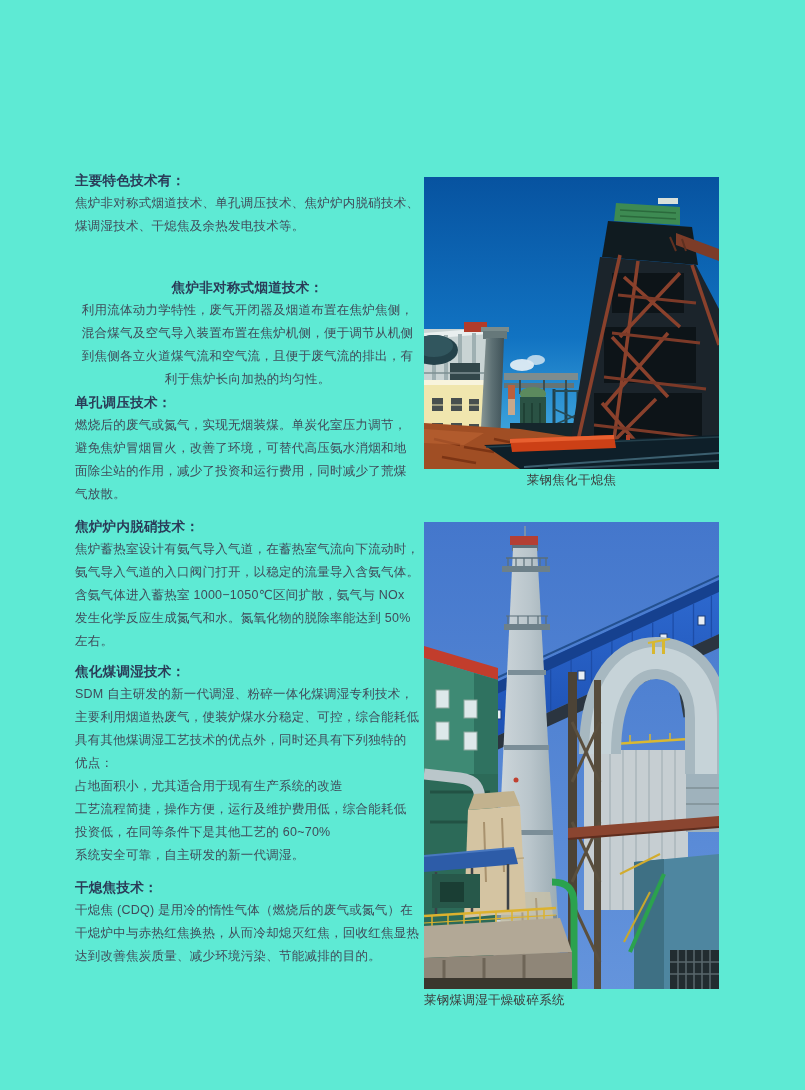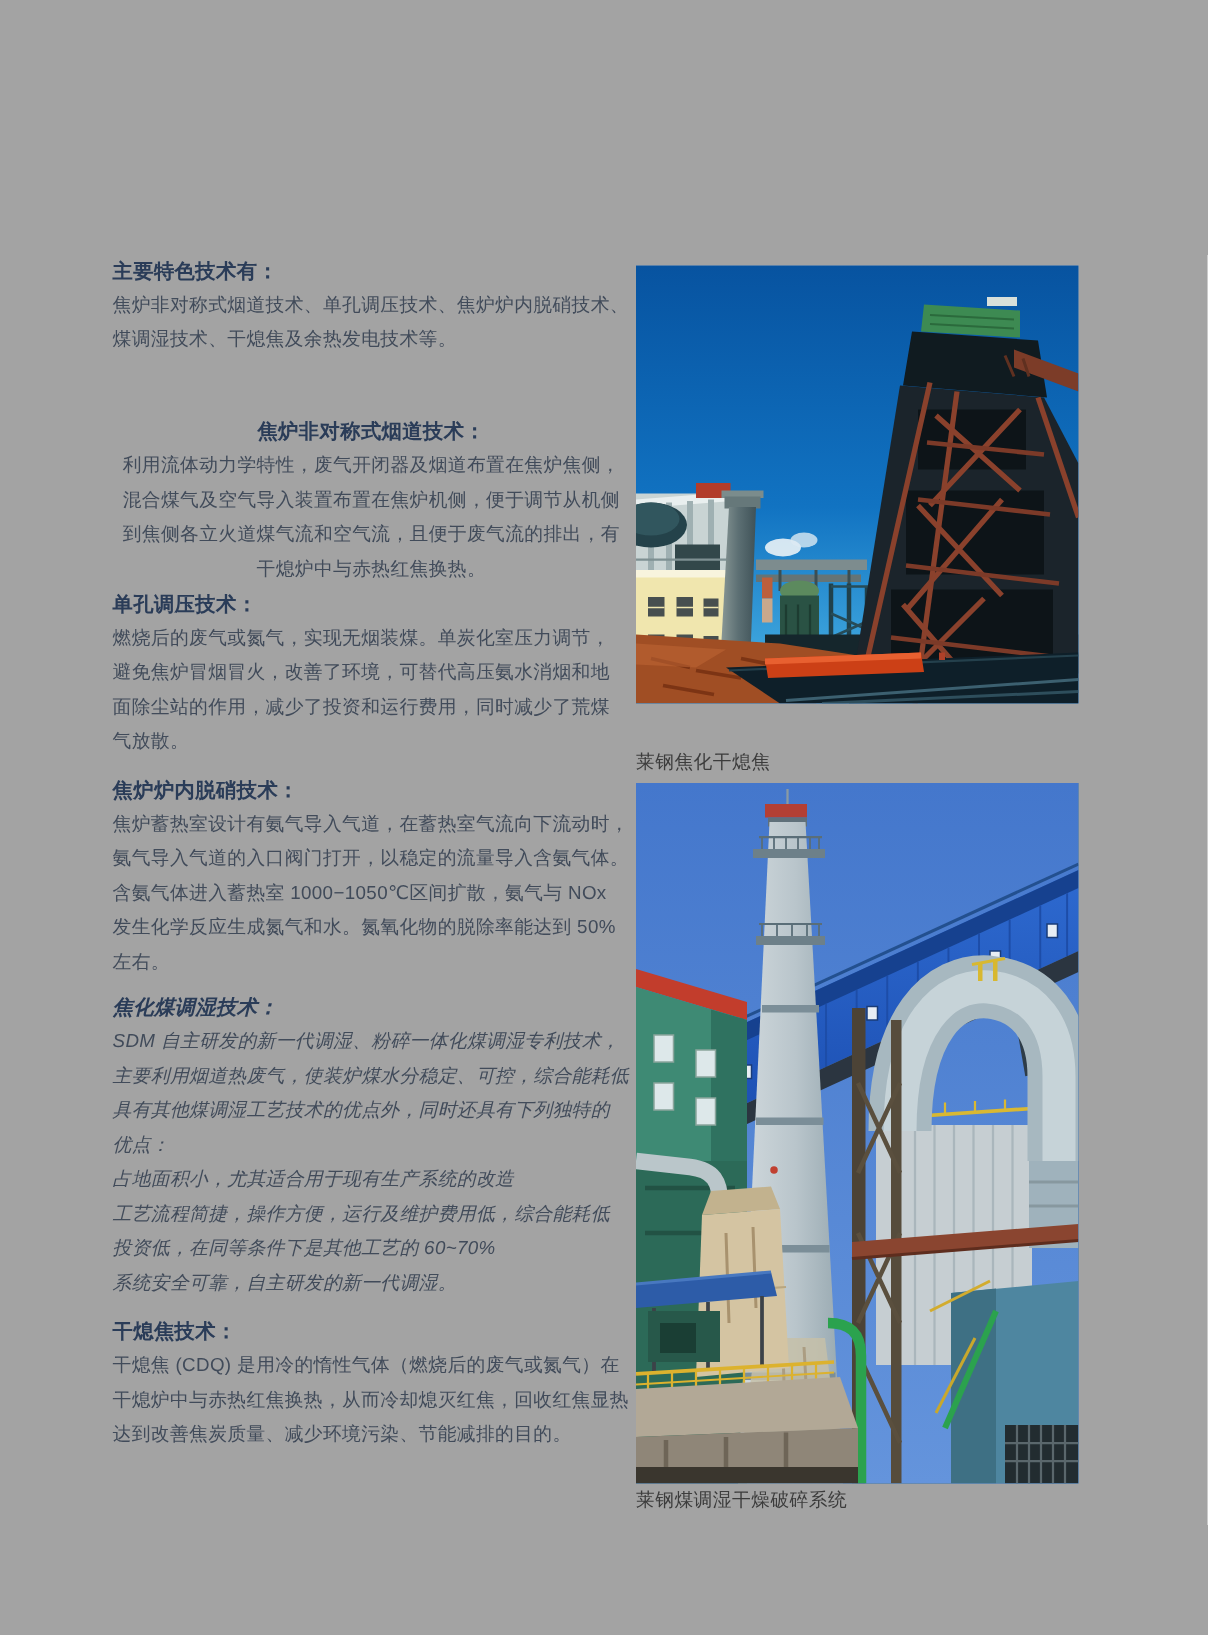--- a/index.html
+++ b/index.html
@@ -1,71 +1,71 @@
 <!DOCTYPE html>
 <html lang="zh"><head>
 <meta charset="utf-8">
 <style>
   html,body{margin:0;padding:0;background:#e9e9e9;}
   .page{
     position:relative;
     width:805px;height:1090px;
-    background:#a3a3a3;
+    background:#5eead4;
     overflow:hidden;
     font-family:"Liberation Sans","DejaVu Sans",sans-serif;
   }
   .text-col{
     position:absolute;left:75px;top:169px;width:345px;
   }
   .sec h3{
     margin:0;padding:0;
     font-size:13.5px;font-weight:bold;color:#2a3c58;
     line-height:23px;letter-spacing:0.3px;
   }
   .sec .bodyline{
     font-size:12.5px;color:#414b5a;line-height:23px;
     letter-spacing:0.25px;white-space:nowrap;
   }
   .mt-a{margin-top:38px;text-align:center;}
   .mt-b{margin-top:0px;}
   .mt-c{margin-top:9px;}
-  .mt-d{margin-top:7px;font-style:italic;}
+  .mt-d{margin-top:7px;}
   .mt-e{margin-top:9px;}
   .photo{
     position:absolute;left:424px;width:295px;overflow:hidden;background:#2b6fb4;
   }
   .photo svg{display:block;width:100%;height:100%;}
   .photo-1{top:177px;height:292px;}
   .photo-2{top:522px;height:467px;}
   .caption{
     position:absolute;left:424px;width:295px;
     font-size:12.5px;color:#3c3c3c;line-height:16px;letter-spacing:0.3px;
   }
-  .caption-1{top:500px;}
+  .caption-1{top:472px;text-align:center;}
   .caption-2{top:992px;}
 </style>
 </head>
 <body>
 
 <div class="page">
 
   <div class="text-col">
 
     <section class="sec">
       <h3>主要特色技术有：</h3>
       <div class="bodyline">焦炉非对称式烟道技术、单孔调压技术、焦炉炉内脱硝技术、</div>
       <div class="bodyline">煤调湿技术、干熄焦及余热发电技术等。</div>
     </section>
 
     <section class="sec mt-a">
       <h3>焦炉非对称式烟道技术：</h3>
       <div class="bodyline">利用流体动力学特性，废气开闭器及烟道布置在焦炉焦侧，</div>
       <div class="bodyline">混合煤气及空气导入装置布置在焦炉机侧，便于调节从机侧</div>
       <div class="bodyline">到焦侧各立火道煤气流和空气流，且便于废气流的排出，有</div>
-      <div class="bodyline">干熄炉中与赤热红焦换热。</div>
+      <div class="bodyline">利于焦炉长向加热的均匀性。</div>
     </section>
 
     <section class="sec mt-b">
       <h3>单孔调压技术：</h3>
       <div class="bodyline">燃烧后的废气或氮气，实现无烟装煤。单炭化室压力调节，</div>
       <div class="bodyline">避免焦炉冒烟冒火，改善了环境，可替代高压氨水消烟和地</div>
       <div class="bodyline">面除尘站的作用，减少了投资和运行费用，同时减少了荒煤</div>
       <div class="bodyline">气放散。</div>
     </section>
 

